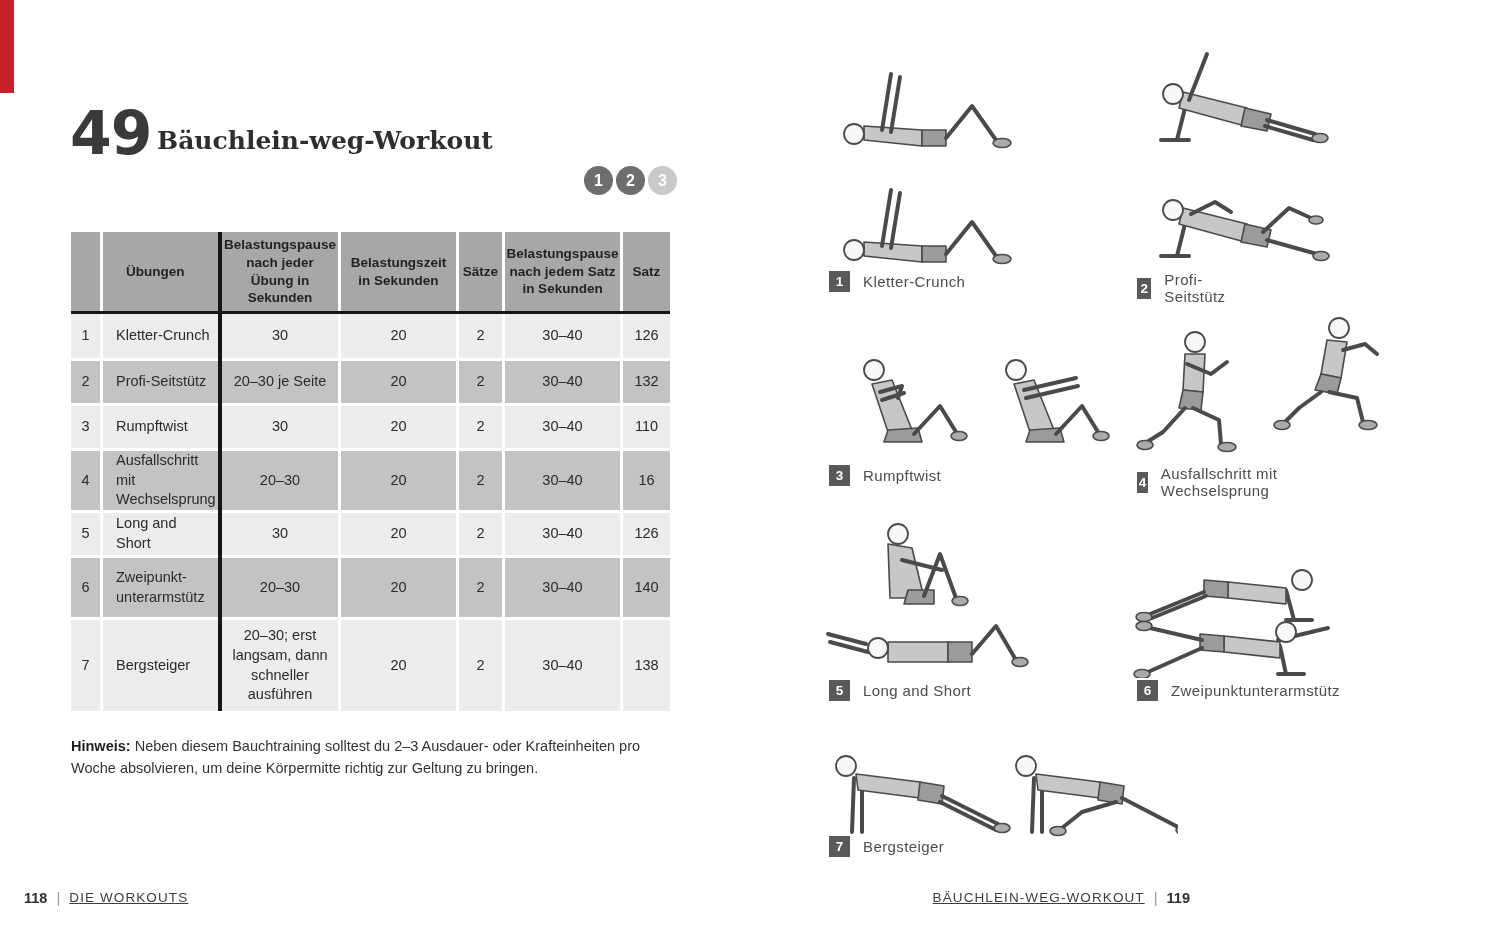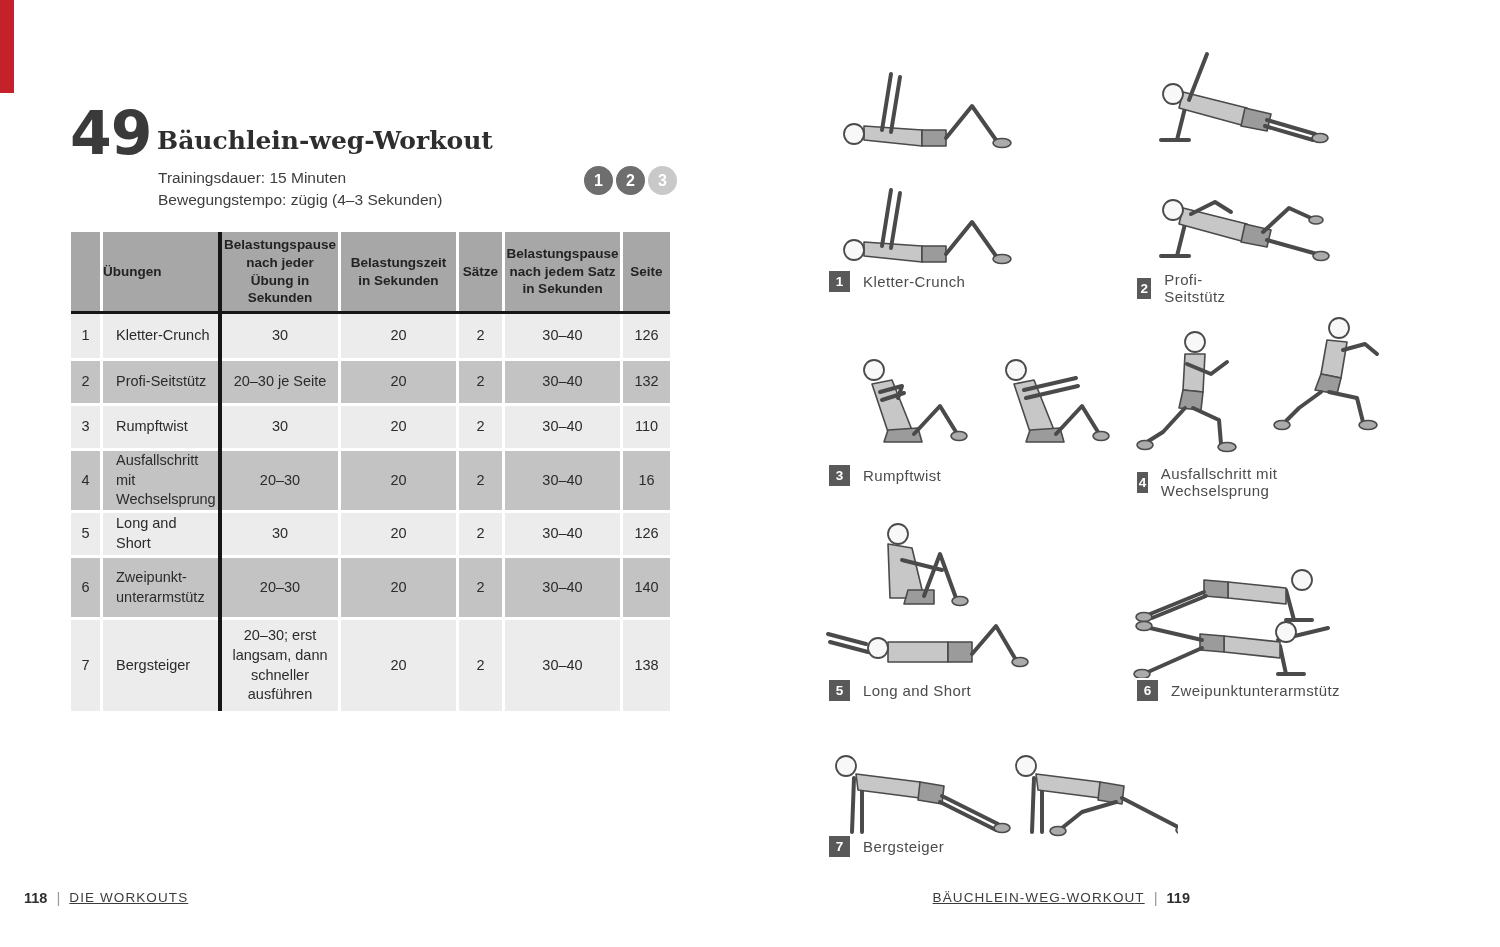--- a/index.html
+++ b/index.html
@@ -21,21 +21,21 @@
          font-size:16px; font-weight:bold; color:#ffffff; background:#6e6e6e; }
   .dot.inactive { background:#c9c9c9; }
 
   
   .extable { position:absolute; left:71px; top:232px; display:grid;
              grid-template-columns:29px 116px 116px 115px 43px 115px 47px;
              grid-template-rows:79px 44px 42px 42px 59px 42px 59px 91px;
              gap:3px; background:#ffffff; }
   .th { background:#a7a7a7; color:#232323; font-weight:bold; font-size:13.5px; line-height:1.3;
         display:flex; align-items:center; justify-content:center; text-align:center; padding:4px 3px; }
-  .th.left { justify-content:flex-start; text-align:left; padding-left:0; }
+  .th.left { justify-content:flex-start; text-align:left; padding-left:23px; }
   .td { font-size:14.5px; color:#2b2b2b; display:flex; align-items:center; justify-content:center;
         text-align:center; padding:4px 6px; line-height:1.35; }
   .td.left { justify-content:flex-start; text-align:left; padding-left:13px; }
   .row-light { background:#ececec; }
   .row-dark { background:#c3c3c3; }
   .tbl-vline { position:absolute; left:147px; top:0; width:4px; height:100%; background:#161616; }
   .tbl-hline { position:absolute; left:0; top:79px; width:100%; height:3px; background:#161616; }
 
   
   .note { position:absolute; left:71px; top:735px; width:604px; font-size:14.5px; line-height:22px; color:#333; }
@@ -67,40 +67,36 @@
 </head>
 <body>
 
 <div class="canvas">
 
   <div class="accent-bar"></div>
 
   <div class="chapter-number">49</div>
   <h1 class="workout-title">Bäuchlein-weg-Workout</h1>
 
-  <div class="meta">
-    <div>Trainingsdauer: 15 Minuten</div>
-    <div>Bewegungstempo: zügig (4–3 Sekunden)</div>
-  </div>
 
   <div class="intensity">
     <div class="dot">1</div>
     <div class="dot">2</div>
     <div class="dot inactive">3</div>
   </div>
 
   <div class="extable">
 
     <div class="th"></div>
     <div class="th left">Übungen</div>
     <div class="th">Belastungspause nach jeder Übung in Sekunden</div>
     <div class="th">Belastungszeit in Sekunden</div>
     <div class="th">Sätze</div>
     <div class="th">Belastungspause nach jedem Satz in Sekunden</div>
-    <div class="th">Seite</div>
+    <div class="th">Satz</div>
 
     <div class="td row-light">1</div>
     <div class="td row-light left">Kletter-Crunch</div>
     <div class="td row-light">30</div>
     <div class="td row-light">20</div>
     <div class="td row-light">2</div>
     <div class="td row-light">30–40</div>
     <div class="td row-light">126</div>
 
     <div class="td row-dark">2</div>
@@ -148,20 +144,21 @@
     <div class="td row-light">20–30; erst langsam, dann schneller ausführen</div>
     <div class="td row-light">20</div>
     <div class="td row-light">2</div>
     <div class="td row-light">30–40</div>
     <div class="td row-light">138</div>
 
     <div class="tbl-vline"></div>
     <div class="tbl-hline"></div>
   </div>
 
+  <p class="note"><b>Hinweis:</b><span> Neben diesem Bauchtraining solltest du 2–3 Ausdauer- oder Krafteinheiten pro Woche absolvieren, um deine Körpermitte richtig zur Geltung zu bringen.</span></p>
 
   <div class="footer footer-left">
     <span class="pnum">118</span>
     <span class="div">|</span>
     <span class="sect">DIE WORKOUTS</span>
   </div>
 
   <div class="footer footer-right">
     <span class="sect">BÄUCHLEIN-WEG-WORKOUT</span>
     <span class="div">|</span>

